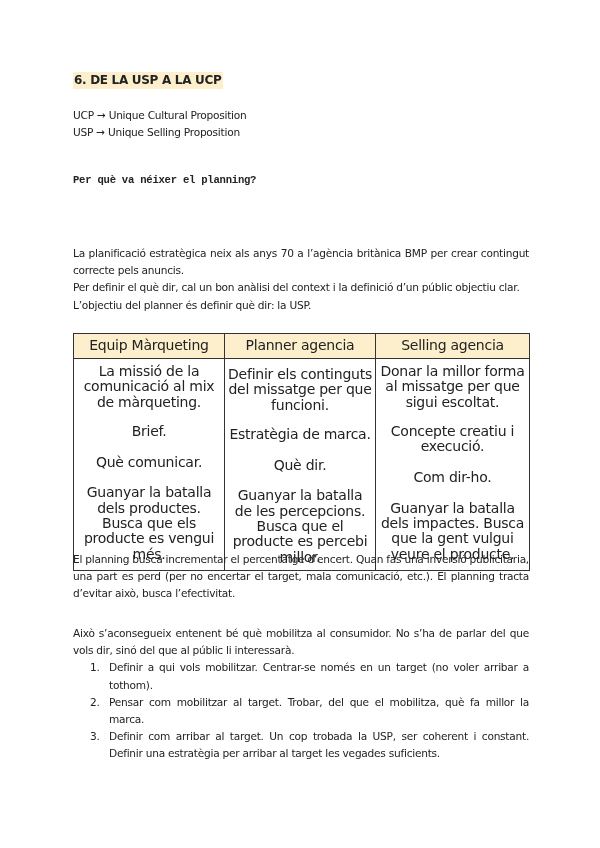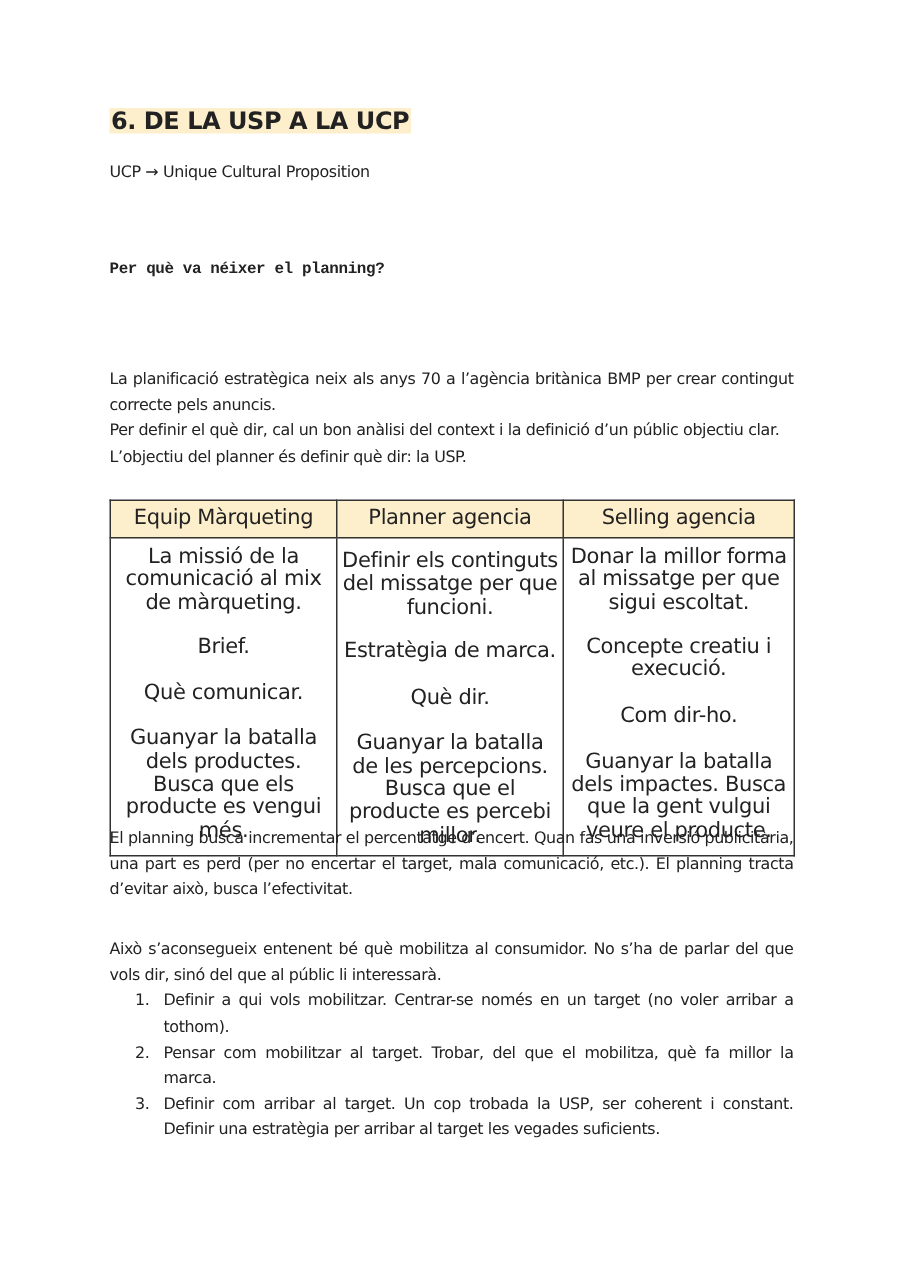--- a/index.html
+++ b/index.html
@@ -3,21 +3,21 @@
 <meta charset="utf-8">
 <style>
   html, body { margin: 0; padding: 0; background: #ffffff; }
   body {
     width: 600px; height: 848px; position: relative; overflow: hidden;
     font-family: "DejaVu Sans", sans-serif; color: #222222;
   }
   .page { position: absolute; left: 73px; top: 0; width: 456px; font-size: 10.6px; line-height: 17.2px; letter-spacing: -0.25px; }
   .heading {
     position: absolute; top: 72px; left: 0;
-    font-weight: bold; background: #fdefcc; padding: 1px 1px; font-size: 16px; line-height: 15px; letter-spacing: -0.3px;
+    font-weight: bold; background: #fdefcc; padding: 1px 1px; font-size: 12px; line-height: 15px; letter-spacing: -0.3px;
   }
   .defs { position: absolute; top: 107px; left: 0; }
   .defs div { height: 17.2px; }
   .sec { position: absolute; left: 0; width: 456px; }
   .q-title { font-weight: bold; }
   .justify { text-align: justify; text-align-last: left; }
   table.grid {
     position: absolute; left: 0; top: 333px; width: 456px; border-collapse: collapse; table-layout: fixed;
     font-size: 14px; line-height: 15.4px;
   }
@@ -33,20 +33,21 @@
 </style>
 </head>
 <body>
 
 <div class="page">
 
   <div class="heading">6. DE LA USP  A LA UCP</div>
 
   <div class="defs">
     <div>UCP → Unique Cultural Proposition</div>
+    <div>USP → Unique Selling Proposition</div>
   </div>
 
   <div class="sec" style="top:172px;font-family:Liberation Mono, monospace;">
     <div class="q-title">Per què va néixer el planning?</div>
   </div>
 
   <div class="sec" style="top:245px;">
     <div class="justify">La planificació estratègica neix als anys 70 a l’agència britànica BMP per crear contingut correcte pels anuncis.</div>
     <div>Per definir el què dir, cal un bon anàlisi del context i la definició d’un públic objectiu clar.</div>
     <div>L’objectiu del planner és definir què dir: la USP.</div>

